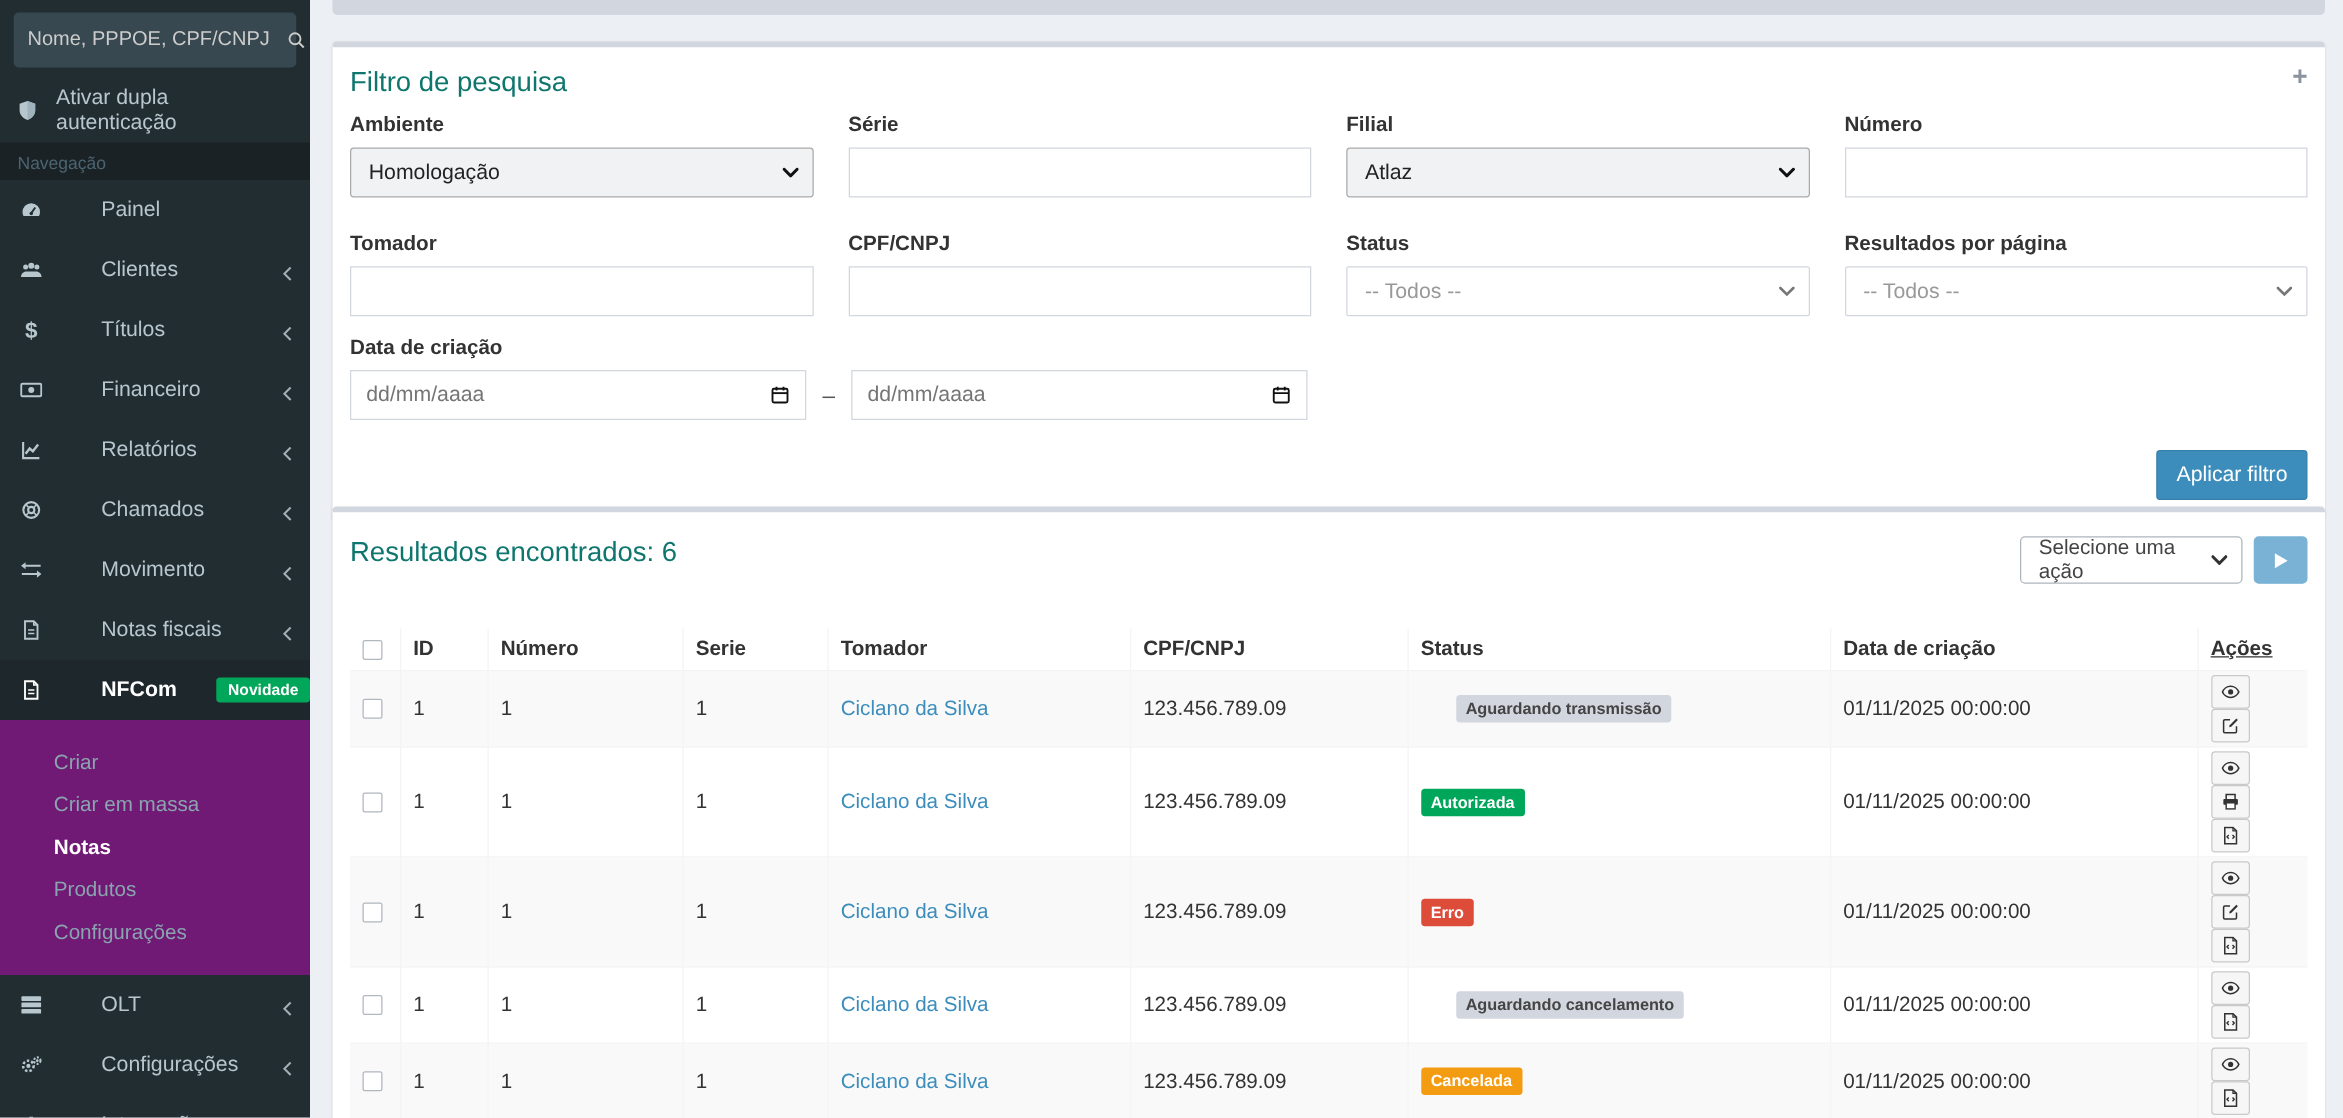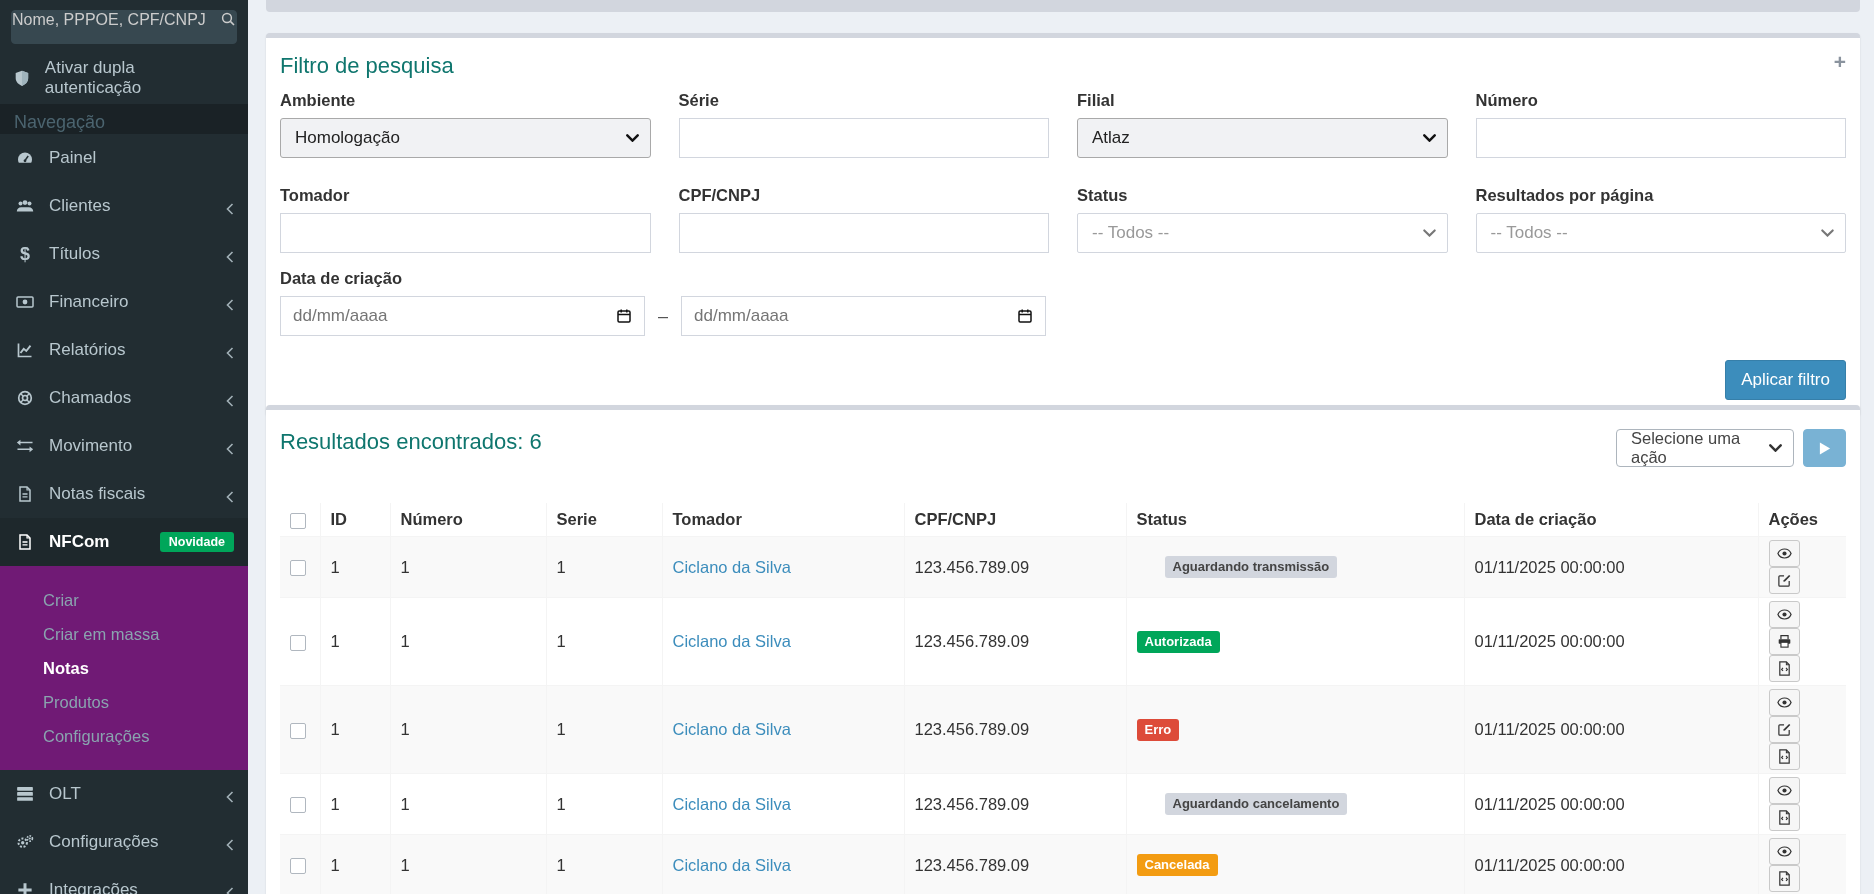--- a/index.html
+++ b/index.html
@@ -1,35 +1,35 @@
 <!DOCTYPE html>
 <html><head>
 <meta charset="utf-8">
 <style>
   * { margin:0; padding:0; box-sizing:border-box; }
   html,body { width:1874px; height:894px; overflow:hidden; }
   body { background:#ecf0f5; font-family:"Liberation Sans", sans-serif; color:#333; }
 
   
   .sidebar { position:absolute; left:0; top:0; width:248px; height:894px; background:#222d32; }
-  .side-search { margin:10px 11px 0 11px; height:34px; background:#374850; border:1px solid #374850;
-    border-radius:4px; display:flex; align-items:flex-start; padding:0 0; }
+  .side-search { margin:10px 11px 0 11px; height:44px; background:#374850; border:1px solid #374850;
+    border-radius:4px; display:flex; align-items:center; padding:0 10px; }
   .side-search input { flex:1; background:transparent; border:0; outline:none; color:#ccc;
     font-size:16px; font-family:inherit; }
   .side-search input::placeholder { color:#ccc; }
   .side-search .sicon { width:16px; height:16px; flex:0 0 16px; }
 
   .twofactor { display:flex; align-items:center; gap:15px; padding:0 14px; height:52px; margin-top:8px;
     color:#b8c7ce; font-size:17px; cursor:pointer; }
   .twofactor svg { width:16px; height:17px; }
 
-  .nav-header { background:#1a2226; color:#4b646f; font-size:18px; padding:8px 12px 8px 14px; height:30px; }
+  .nav-header { background:#1a2226; color:#4b646f; font-size:14px; padding:8px 12px 8px 14px; height:30px; }
 
   .nav-item { display:flex; align-items:center; height:48px; padding:0 14px; color:#b8c7ce;
-    font-size:17px; cursor:pointer; position:relative; }
+    font-size:17px; cursor:pointer; position:relative;gap:32px; }
   .nav-item .ni-icon { width:22px; height:18px; margin-right:13px; display:flex; align-items:center; justify-content:center; flex:0 0 22px; }
   .nav-item .ni-icon svg { width:18px; height:16px; }
   .nav-item .dollar { font-size:18px; font-weight:bold; color:#b8c7ce; }
   .nav-item .chev { margin-left:auto; width:8px; height:12px; opacity:.85; }
   .nav-item.active { background:#1e282c; color:#fff; }
   .badge-new { margin-left:auto; background:#00a65a; color:#fff; font-size:12.5px; font-weight:bold;
     padding:3px 9px; border-radius:3px; }
 
   .submenu { background:#701a75; padding:17px 0; }
   .submenu-item { height:34px; display:flex; align-items:center; padding-left:43px; color:#8aa4af;
@@ -84,21 +84,21 @@
   
   table { border-collapse:collapse; margin:26px 14px 30px 14px; width:1566px; table-layout:fixed; }
   th, td { border:1px solid #f4f4f4; font-size:16.5px; text-align:left; vertical-align:middle; }
   th { font-weight:bold; color:#333; padding:7px 10px; border-top:0; }
   td { padding:3px 10px; height:28px; color:#333; }
   tr.striped td { background:#f9f9f9; }
   th:first-child, td:first-child { border-left:0; }
   th:last-child, td:last-child { border-right:0; }
   .col-cb { width:40px; } .col-id { width:70px; } .col-num { width:156px; } .col-serie { width:116px; }
   .col-tom { width:242px; } .col-cpf { width:222px; } .col-status { width:338px; } .col-data { width:294px; }
-  .col-acoes { width:88px; }
+  .col-acoes { width:88px;text-decoration:underline; }
   .cb { width:16px; height:16px; border:1px solid #b0b7bf; border-radius:2px; background:#fff;
     display:inline-block; cursor:pointer; vertical-align:middle; }
   a.tom-link { color:#3c8dbc; text-decoration:none; cursor:pointer;margin-top:16px; }
   .badge { display:inline-block; font-size:13px; font-weight:bold; padding:3px 8px 4px 8px; border-radius:3px;
     color:#fff; white-space:nowrap; }
   .badge.gray { background:#d2d6de; color:#444;margin-left:28px; }
   .badge.green { background:#00a65a; }
   .badge.red { background:#dd4b39; }
   .badge.orange { background:#f39c12; }
   .abtn { display:inline-flex; align-items:center; justify-content:center; width:31px; height:27px;

